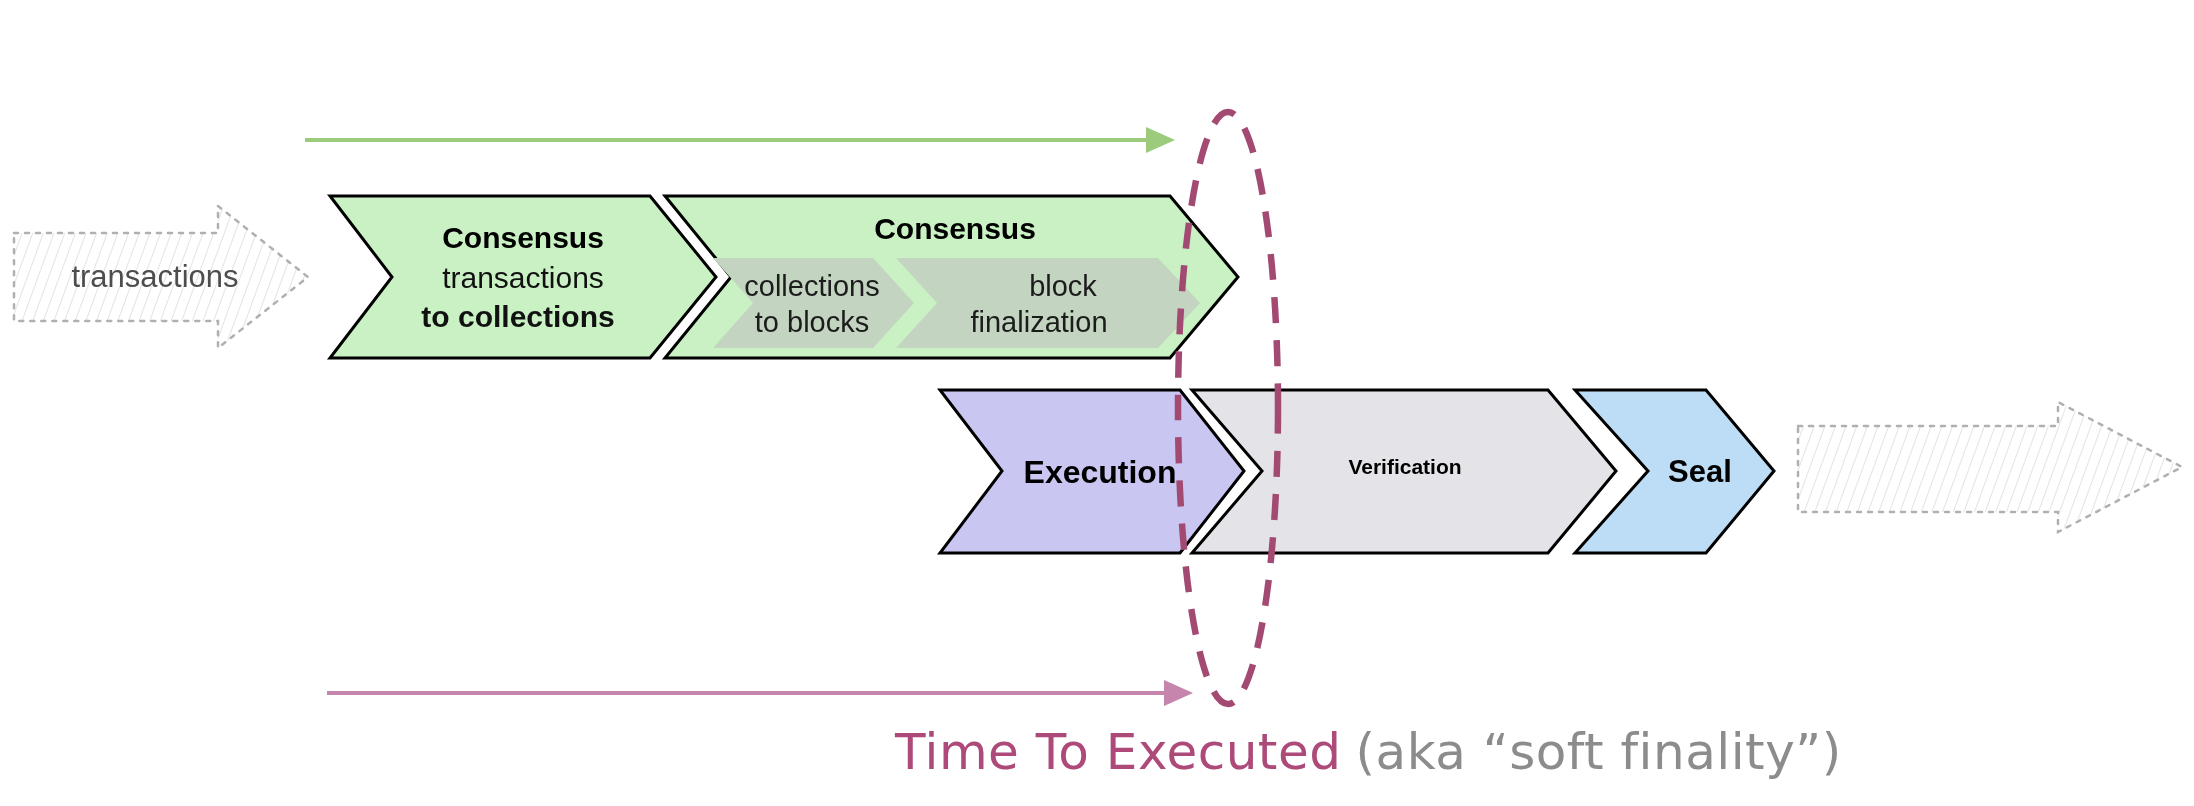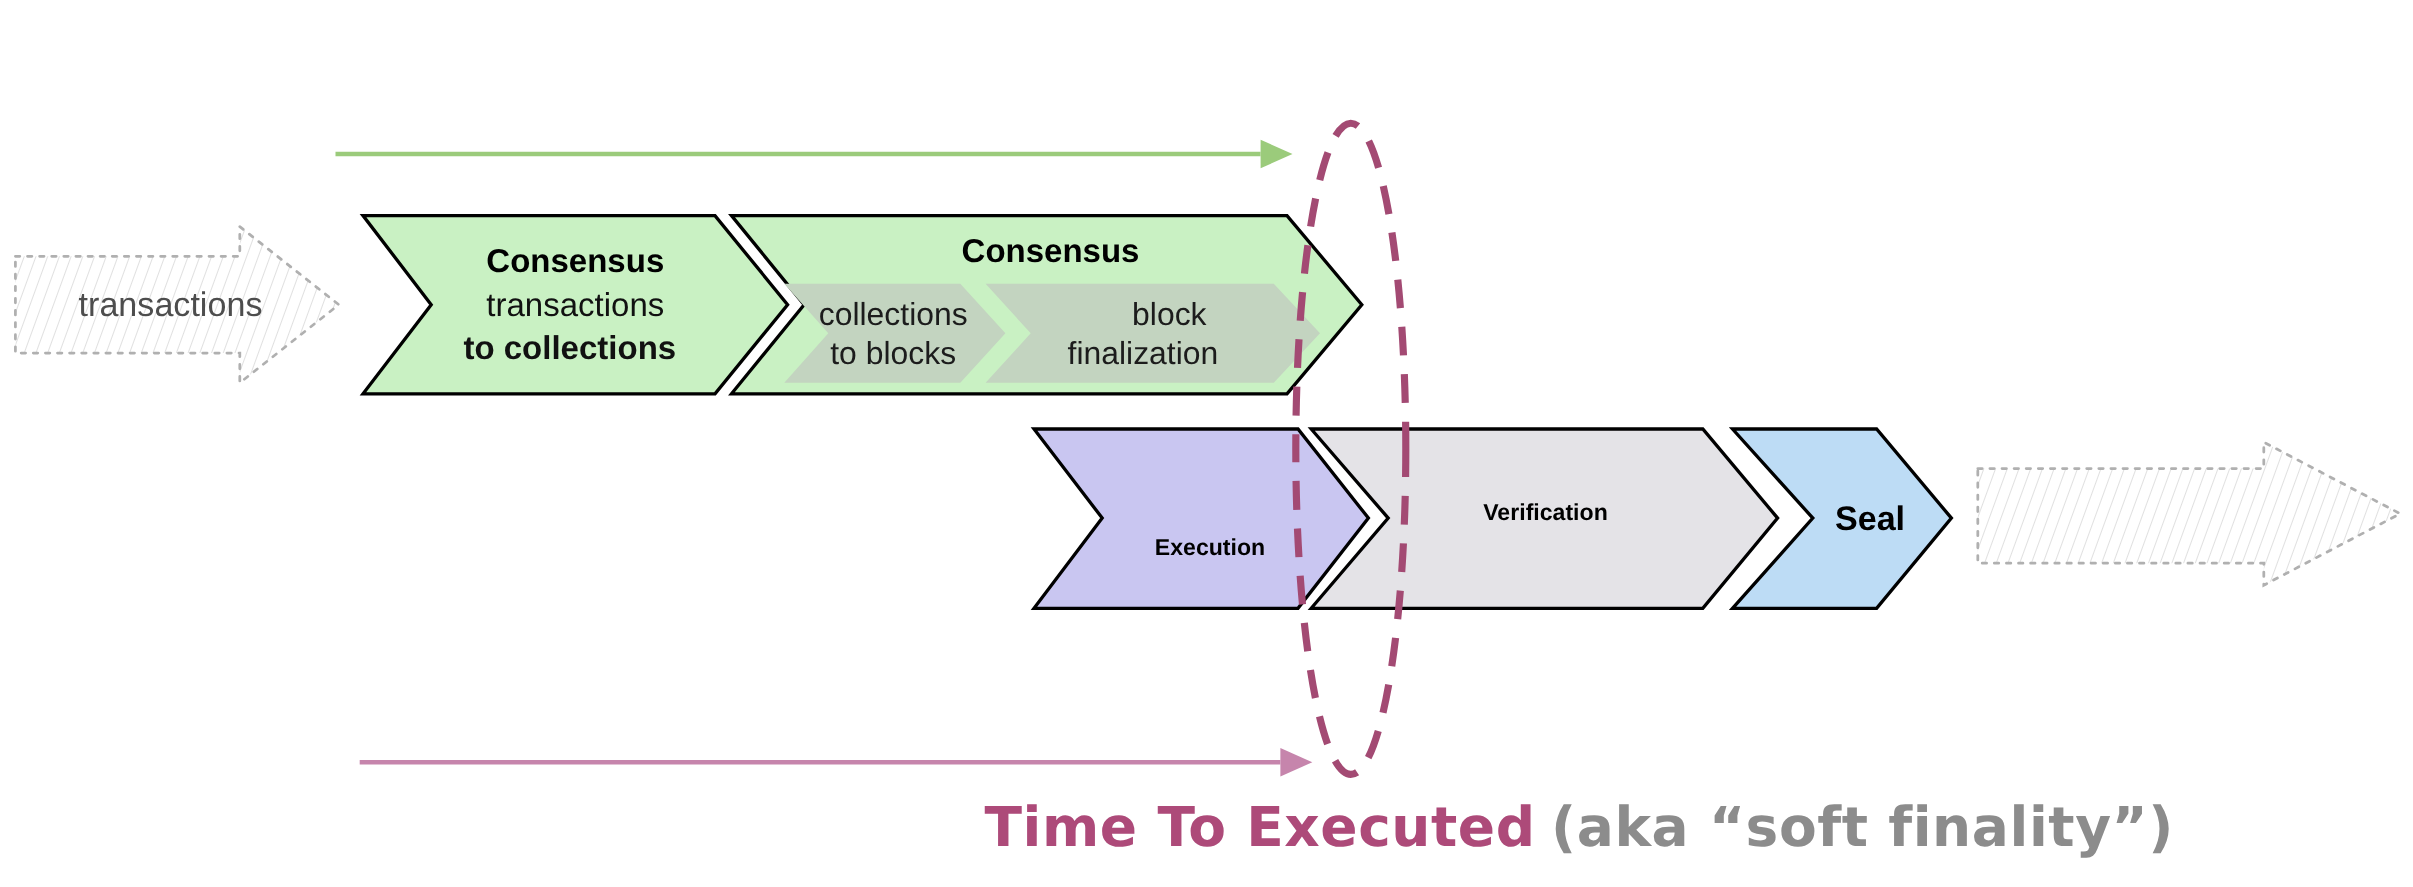--- a/index.html
+++ b/index.html
@@ -34,21 +34,20 @@
     letter-spacing:1px;
     color:#6cab5e;
     font-weight:400;
   }
   .title-bottom{
     font-family:"DejaVu Sans", sans-serif;
     font-size:50px;
     letter-spacing:0.5px;
     transform:none;
     white-space:nowrap;
-    font-weight:bold;
   }
   .title-bottom .hl{color:#ad4a79;}
   .title-bottom .sfx{color:#8c8c8c; margin-left:14px;}
   .chev-title{font-weight:bold; font-size:30px;}
   .chev-sub{font-size:30px; color:#111111;}
   .stage-lbl{font-size:29px; color:#1c1c1c;}
   .sketch-lbl{font-size:31px; color:#4d4d4d;}
   .sketch-lbl2{
     position:absolute; z-index:2;
     font-size:33px; color:#2e2e2e;
@@ -102,21 +101,21 @@
   <div class="lbl chev-title" style="left:523px; top:222px;">Consensus</div>
   <div class="lbl chev-sub" style="left:523px; top:262px;">transactions</div>
   <div class="lbl chev-sub" style="left:518px; top:301px;font-weight:bold;">to collections</div>
 
   <div class="lbl chev-title" style="left:913px; top:213px;margin-left:42px;">Consensus</div>
   <div class="lbl stage-lbl" style="left:812px; top:271px;">collections</div>
   <div class="lbl stage-lbl" style="left:812px; top:307px;">to blocks</div>
   <div class="lbl stage-lbl" style="left:1063px; top:271px;">block</div>
   <div class="lbl stage-lbl" style="left:1039px; top:307px;">finalization</div>
 
-  <div class="lbl chev-title" style="left:1100px; top:456px; font-size:21px;margin-top:32px;">Execution</div>
+  <div class="lbl chev-title" style="left:1100px; top:456px; font-size:32px;">Execution</div>
   <div class="lbl chev-title" style="left:1405px; top:456px; font-size:21px;">Verification</div>
   <div class="lbl chev-title" style="left:1700px; top:456px; font-size:31px;">Seal</div>
 
 
   <div class="lbl title-bottom" style="left:895px; top:726px;">
     <span class="hl">Time To Executed</span><span class="sfx">(aka “soft finality”)</span>
   </div>
 
   <svg id="overlay" viewBox="0 0 2194 806" xmlns="http://www.w3.org/2000/svg">
     <ellipse cx="1228" cy="408" rx="50" ry="296" fill="none" stroke-width="6.5" stroke-dasharray="26 17" stroke="#a34a73"></ellipse>

